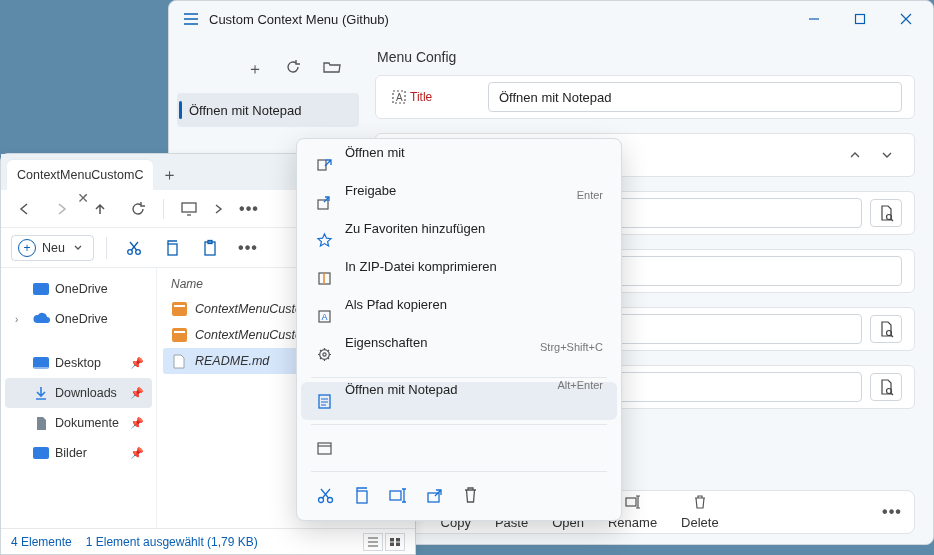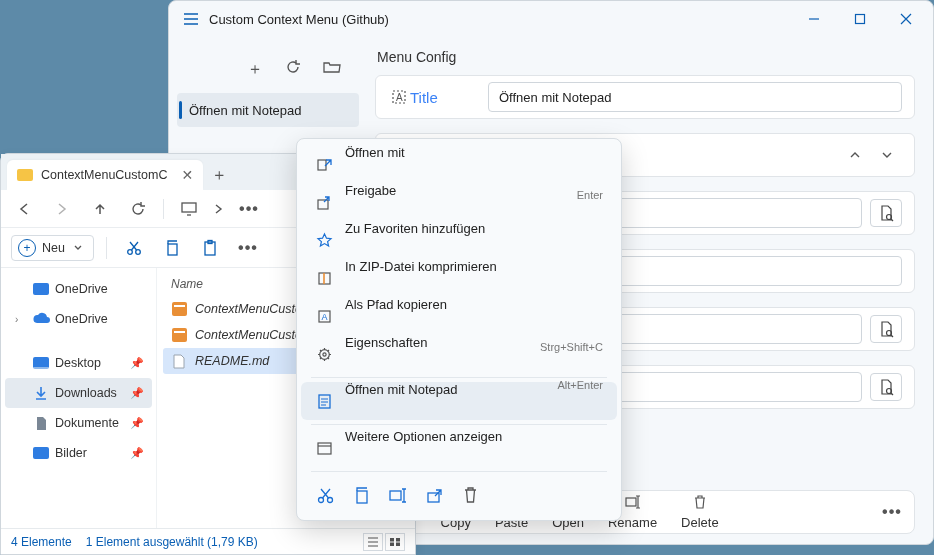--- a/index.html
+++ b/index.html
@@ -18,38 +18,38 @@
 .ccm-winbtns div { width:46px; height:36px; display:flex; align-items:center; justify-content:center; color:#0a5fb4; font-size:13px;}
 .ccm-body { flex:1; display:flex; }
 .ccm-side { width: 198px; padding: 8px; }
 .ccm-side-icons { height:48px; display:flex; align-items:center; justify-content:flex-end; gap:22px; padding-right:18px; color:#666;}
 .ccm-side-item { height:34px; background:#e4eaf0; border-radius:4px; display:flex; align-items:center; padding:0 12px; font-size:13px; color:#222; position:relative;}
 .ccm-side-item::before { content:""; position:absolute; left:2px; top:8px; bottom:8px; width:3px; background:#0a5fb4; border-radius:2px;}
 .ccm-main { flex:1; padding: 8px 18px 0 8px; position:relative; }
 .ccm-section-label { font-size:14px; color:#333; margin:4px 0 10px 2px; }
 .ccm-fieldrow { background:#fff; border:1px solid #e0e4e8; border-radius:6px; height:44px; display:flex; align-items:center; padding:0 12px; margin-bottom:14px; position:relative;}
 .ccm-fieldrow .fr-icon { width:22px; display:flex; align-items:center; justify-content:center; color:#555;}
-.ccm-fieldrow .fr-label { font-size:15px; color:#3b82f6; width:78px; }
+.ccm-fieldrow .fr-label { font-size:12px; color:#b91c1c; width:78px; }
 .ccm-fieldrow .fr-input { flex:1; border:1px solid #d0d6dc; border-radius:4px; height:30px; padding:0 10px; font-size:13px; color:#222; background:#fff;}
 .ccm-fieldrow .fr-endicon { width:32px; height:28px; border:1px solid #d0d6dc; border-radius:4px; margin-left:8px; display:flex; align-items:center; justify-content:center; color:#444;}
 .ccm-fieldrow .fr-chev { display:flex; gap:2px; margin-left:auto;}
 .ccm-fieldrow .fr-chev div { width:30px; height:28px; display:flex; align-items:center; justify-content:center; color:#555;}
 .ccm-bottombar { position:absolute; left:8px; right:18px; bottom:10px; background:#fff; border:1px solid #e0e4e8; border-radius:8px; height:44px; display:flex; align-items:center; gap:8px; padding:0 8px;}
 .ccm-bb-btn { display:flex; align-items:center; gap:6px; padding:4px 8px; border-radius:4px; font-size:13px; color:#333;flex-direction:column; }
 .ccm-bb-btn svg, .ccm-bb-btn .ic { color:#555; }
 .ccm-bb-more { margin-left:auto; width:28px; display:flex; justify-content:center; color:#555; font-weight:bold; letter-spacing:1px;}
 
 
 .explorer {
   position: absolute; left: 0; top: 153px; width: 416px; height: 402px;
   background: #fff; border: 1px solid #cfd6dc; border-radius: 8px 0 0 0;
   display:flex; flex-direction:column; box-shadow: 0 4px 12px rgba(0,0,0,.08);
 }
 .ex-tabs { height:36px; background:#ecf1f5; display:flex; align-items:flex-end; padding-left:6px;}
-.ex-tab { height:30px; background:#fff; border-radius:6px 6px 0 0; display:flex; align-items:center; padding:0 10px; gap:8px; font-size:12.5px; color:#333; box-shadow: 0 -1px 2px rgba(0,0,0,.03);}
+.ex-tab { height:30px; background:#fff; border-radius:6px 6px 0 0; display:flex; align-items:center; padding:0 10px; gap:8px; font-size:12.5px; color:#333; box-shadow: 0 -1px 2px rgba(0,0,0,.03); flex-direction: column;}
 .ex-tab .close { color:#666; font-size:14px; margin-left:6px;}
 .ex-newtab { width:32px; height:30px; display:flex; align-items:center; justify-content:center; color:#555; font-size:16px;}
 .ex-nav { height:38px; display:flex; align-items:center; gap:4px; padding:0 6px; border-bottom:1px solid #eaedf0;}
 .ex-nav .nbtn { width:34px; height:30px; display:flex; align-items:center; justify-content:center; color:#555; border-radius:4px;}
 .ex-cmd { height:40px; display:flex; align-items:center; gap:8px; padding:0 10px; border-bottom:1px solid #eaedf0;}
 .ex-new { display:flex; align-items:center; gap:6px; border:1px solid #d6dce2; border-radius:4px; padding:3px 10px 3px 6px; font-size:12.5px; color:#333;}
 .ex-new .plusc { width:18px; height:18px; border:1.4px solid #0a5fb4; border-radius:50%; display:flex; align-items:center; justify-content:center; color:#0a5fb4; font-size:12px; line-height:0;}
 .ex-cmd .ibtn { width:30px; height:28px; display:flex; align-items:center; justify-content:center; color:#0a5fb4;}
 .ex-cmd .sep { width:1px; height:22px; background:#e2e6ea; margin:0 4px;}
 .ex-body { flex:1; display:flex; }
@@ -498,21 +498,20 @@
     <span>Öffnen mit Notepad</span>
   </div>
   <div class="cm-sep"></div>
   <div class="cm-item">
     <span class="cm-ic">
         <svg width="15" height="15">
           <rect x="1" y="2" width="13" height="11" fill="none" stroke="#555" stroke-width="1.2"></rect>
           <path d="M1 5h13" stroke="#555" stroke-width="1.2"></path>
         </svg>
       </span>
-    <span>Weitere Optionen anzeigen</span>
   </div>
   <div class="cm-sep"></div>
   <div class="cm-btm">
     <div>
         <svg width="17" height="17">
           <circle cx="4" cy="13" r="2.5" fill="none" stroke="#1a6fd4" stroke-width="1.3"></circle>
           <circle cx="13" cy="13" r="2.5" fill="none" stroke="#1a6fd4" stroke-width="1.3"></circle>
           <path d="M5.5 11L13 2M11.5 11L4 2" stroke="#1a6fd4" stroke-width="1.3"></path>
         </svg>
       </div>

